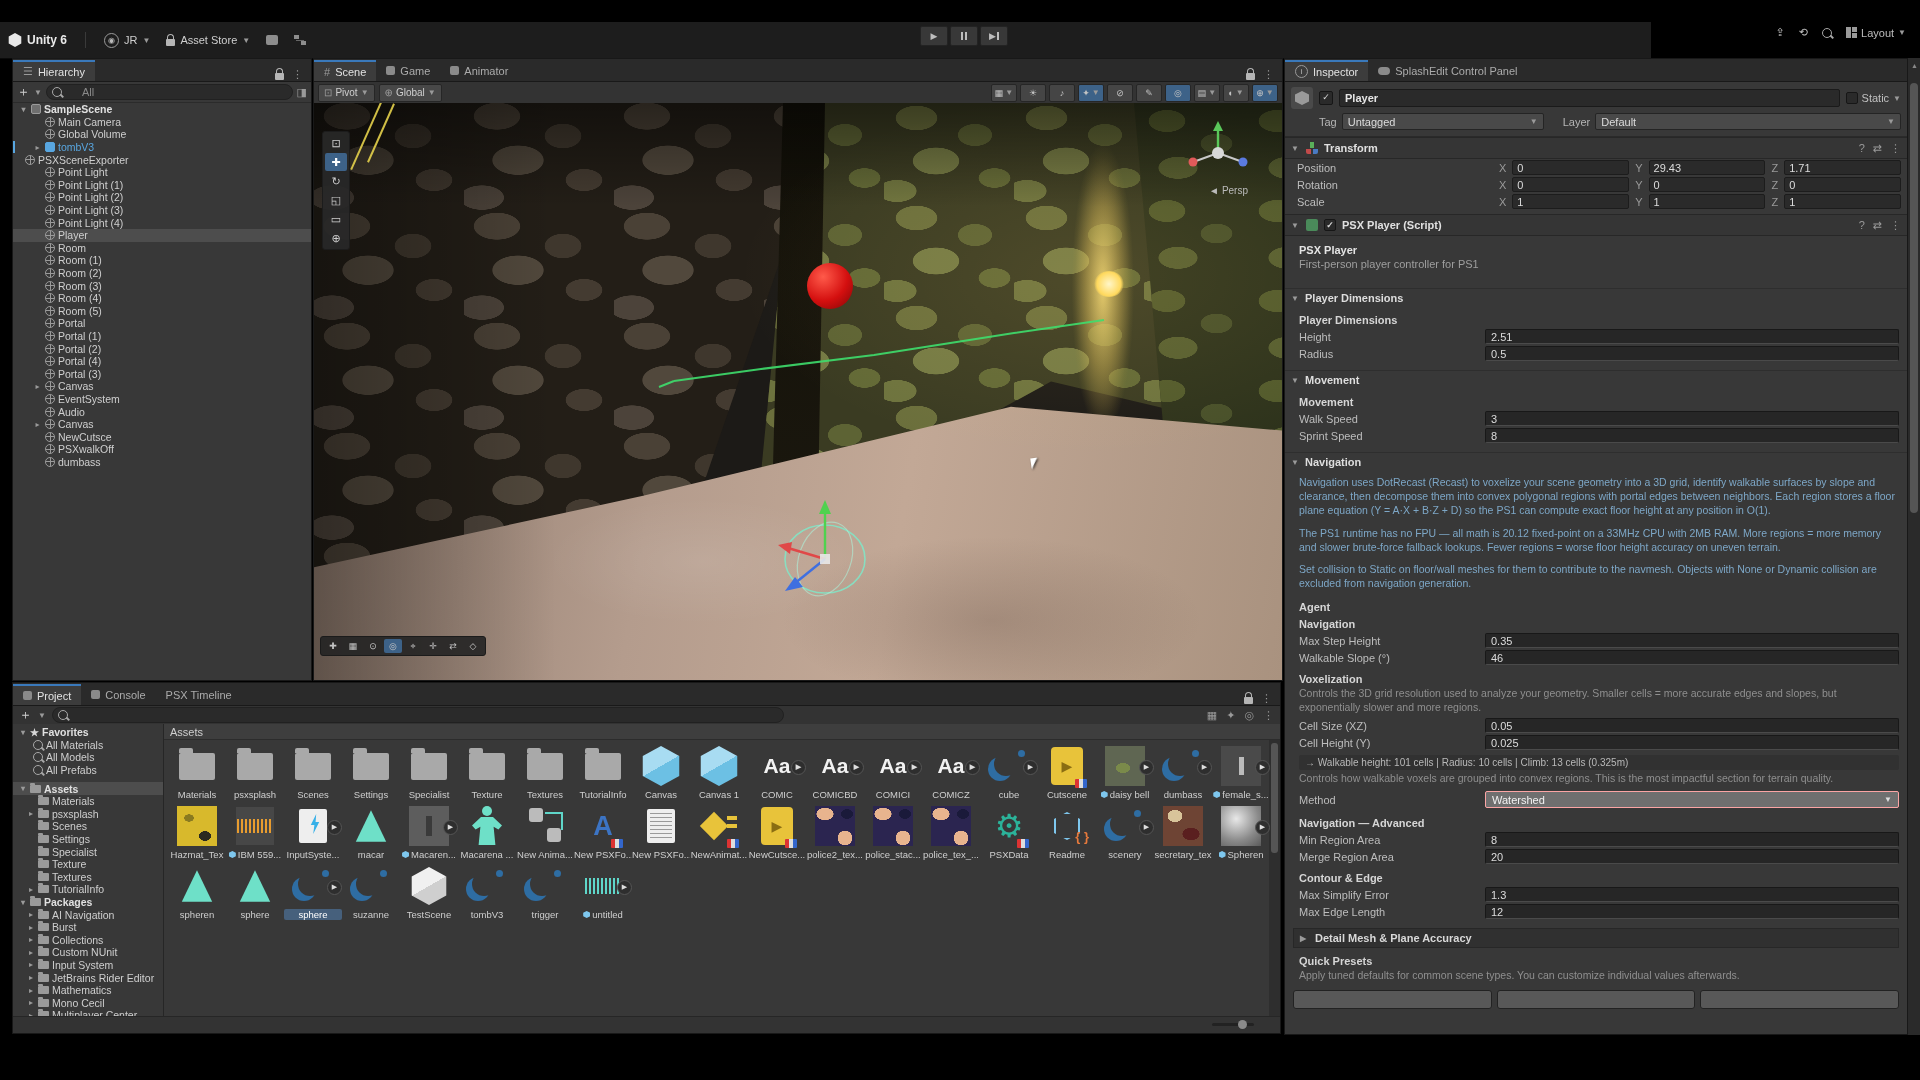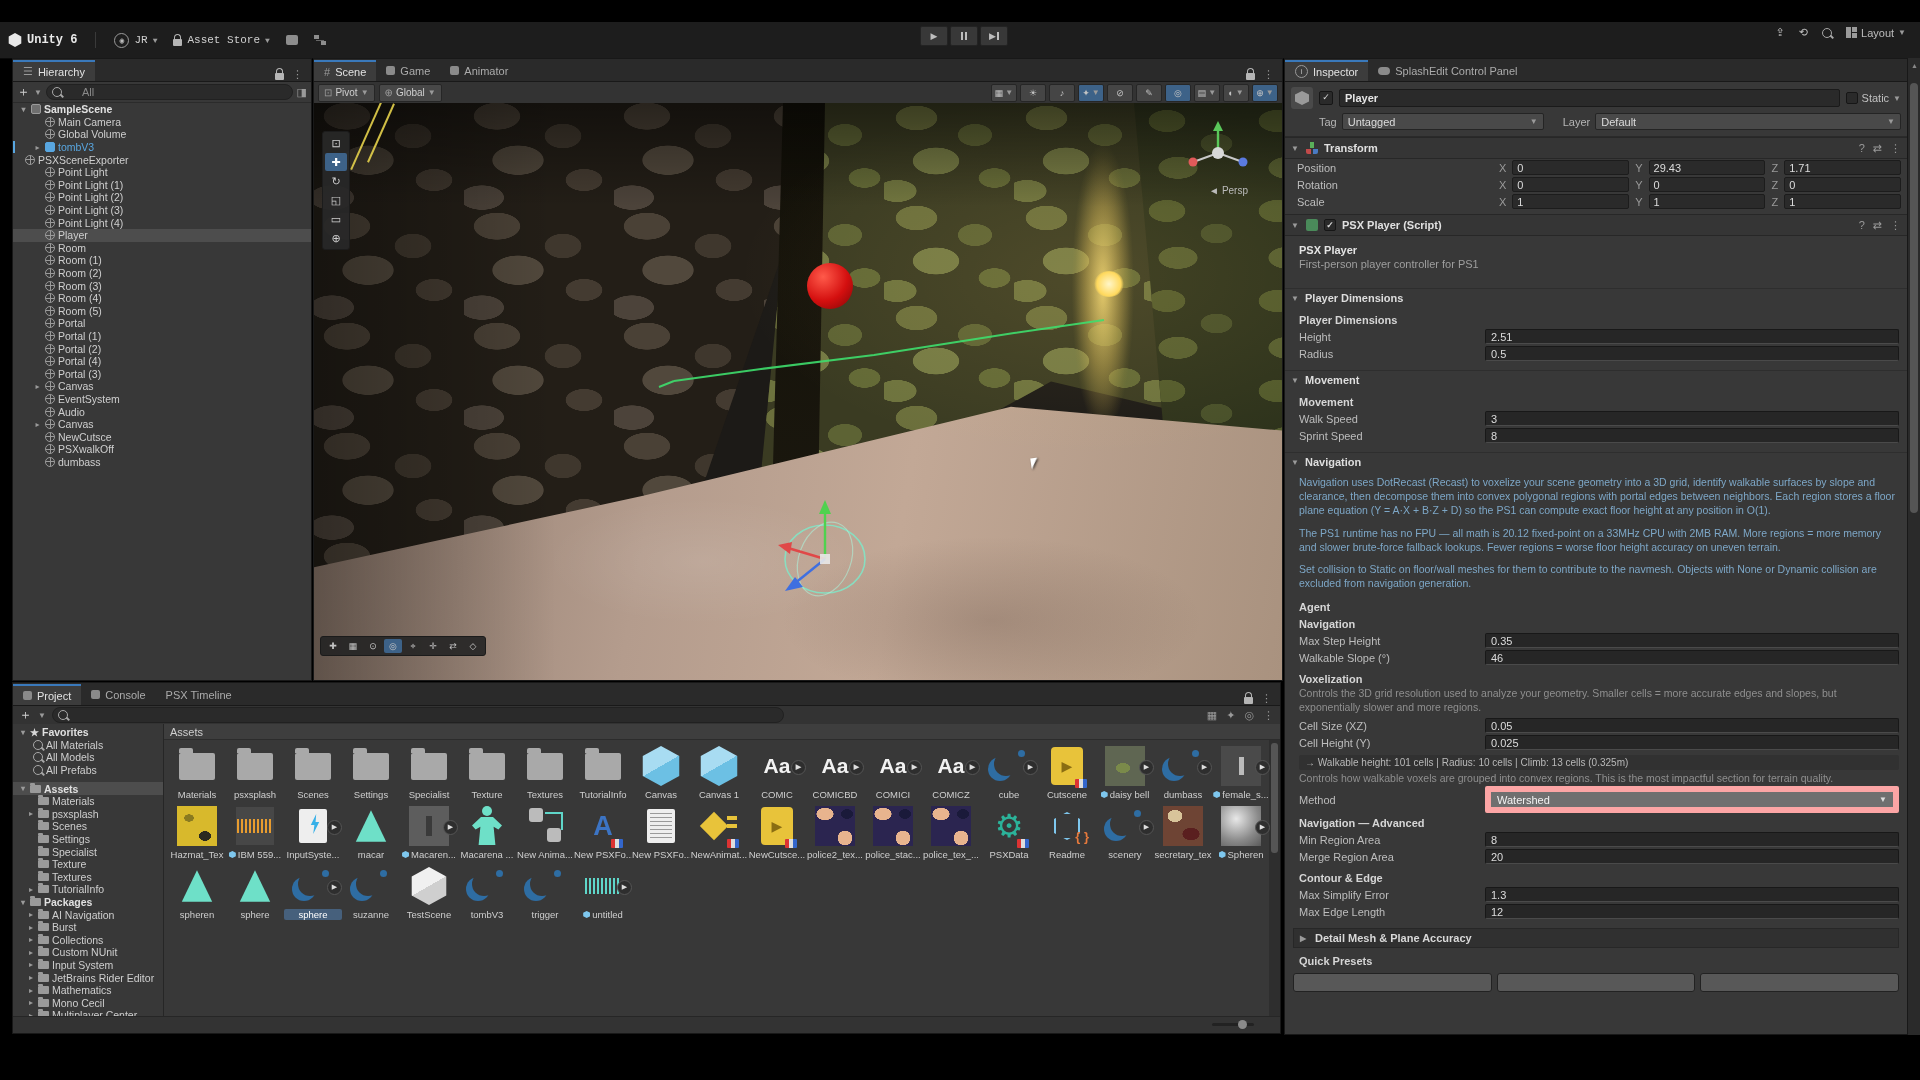--- a/index.html
+++ b/index.html
@@ -1,21 +1,21 @@
 <!DOCTYPE html>
 <html><head>
 <meta charset="utf-8">
 <style>
   html,body{margin:0;padding:0;background:#000;}
   #app{position:relative;width:1920px;height:1080px;background:#000;overflow:hidden;
        font-family:"Liberation Sans",sans-serif;font-size:11px;color:#c8c8c8;-webkit-font-smoothing:antialiased;}
   .panel{position:absolute;background:#383838;border:1px solid #181818;box-sizing:border-box;}
   
-  #menubar{position:absolute;left:0;top:22px;width:1920px;height:36px;background:#1d1d1d;
-           border-bottom:1px solid #0a0a0a;display:flex;align-items:center;color:#cfcfcf;font-family:Liberation Mono, monospace;}
+  #menubar{position:absolute;left:0;top:22px;width:1651px;height:36px;background:#1d1d1d;
+           border-bottom:1px solid #0a0a0a;display:flex;align-items:center;color:#cfcfcf;}
   #menubar .sep{width:1px;height:16px;background:#3a3a3a;margin:0 10px;}
   .mitem{display:flex;align-items:center;gap:5px;padding:0 8px;height:100%;cursor:default;}
   .brand{font-weight:bold;color:#eaeaea;font-size:12px;}
   .caret{font-size:8px;color:#9a9a9a;}
   .ulogo{width:14px;height:14px;background:#e8e8e8;clip-path:polygon(50% 0,95% 25%,95% 75%,50% 100%,5% 75%,5% 25%);}
   .circ-ico{width:13px;height:13px;border:1px solid #9a9a9a;border-radius:50%;display:inline-flex;align-items:center;justify-content:center;font-size:8px;color:#bbb;}
   .lockico{position:relative;width:9px;height:7px;background:#b5b5b5;border-radius:1px;margin-top:4px;}
   .lockico::before{content:"";position:absolute;left:1px;top:-5px;width:5px;height:5px;border:1.5px solid #b5b5b5;border-bottom:none;border-radius:4px 4px 0 0;}
   .sq-ico{width:12px;height:10px;background:#8d8d8d;border-radius:2px;}
   .net-ico{width:12px;height:10px;background:
@@ -164,21 +164,21 @@
      padding:0 6px;font-weight:bold;color:#dedede;}
   .groupl{padding:7px 6px 2px 14px;font-weight:bold;color:#d6d6d6;}
   .frow{display:flex;align-items:center;padding:1px 8px 1px 14px;gap:4px;height:15px;}
   .frow .fl{width:182px;flex:0 0 182px;color:#bdbdbd;}
   .frow .fv{flex:1;height:13px;background:#262626;border:1px solid #181818;border-radius:2px;padding:0 5px;color:#dcdcdc;display:flex;align-items:center;border-bottom:1px solid #4a4a4a;}
   .navpara{padding:4px 10px 4px 14px;color:#7da7c7;line-height:1.35;font-size:10.5px;}
   .descpara{padding:0 20px 3px 14px;color:#8f8f8f;line-height:1.3;font-size:10.5px;}
   .infoline{margin:4px 8px 2px 14px;padding:2px 6px;background:#313131;border-radius:2px;color:#b8b8b8;font-size:10px;}
   .methodrow{display:flex;align-items:center;padding:2px 8px 2px 14px;gap:4px;height:17px;}
   .methodrow .fl{width:182px;flex:0 0 182px;color:#bdbdbd;}
-  .methodfield{flex:1;height:15px;background:#6f6f6f;border:6px solid #fca5a5;border-radius:2px;display:flex;align-items:center;padding:0 6px;color:#f2f2f2;}
+  .methodfield{flex:1;height:15px;background:#6f6f6f;border:1px solid #fca5a5;border-radius:2px;display:flex;align-items:center;padding:0 6px;color:#f2f2f2;}
   .methodfield .caret{margin-left:auto;color:#ddd;}
   .detailfold{margin:8px 8px 0 8px;height:18px;background:#303030;border:1px solid #272727;display:flex;align-items:center;gap:6px;padding:0 6px;font-weight:bold;color:#d8d8d8;}
   .presetbtns{display:flex;gap:5px;padding:4px 8px 8px 8px;}
   .preset{flex:1;height:17px;background:#585858;border:1px solid #222;border-radius:3px;display:flex;align-items:center;justify-content:center;color:#e3e3e3;}
   
   #project{left:12px;top:682px;width:1269px;height:352px;background:#383838;}
   #projtool{height:18px;background:#333;border-bottom:1px solid #262626;display:flex;align-items:center;gap:6px;padding:0 6px;}
   #projbody{position:absolute;left:0;top:41px;bottom:17px;right:0;display:flex;}
   #ptree{width:150px;border-right:1px solid #262626;padding-top:2px;overflow:hidden;background:#383838;}
   .prow{height:12.6px;display:flex;align-items:center;gap:3px;padding-left:6px;white-space:nowrap;color:#cfcfcf;font-size:10.5px;}
@@ -794,20 +794,21 @@
           <div class="fv">12</div>
         </div>
       </div>
 
     <div class="detailfold">
       <span class="fold">▶</span>
         <span>Detail Mesh &amp; Plane Accuracy</span>
     </div>
 
     <div class="groupl">Quick Presets</div>
+    <div class="descpara">Apply tuned defaults for common scene types. You can customize individual values afterwards.</div>
     <div class="presetbtns">
 
     <div class="preset"></div>
         <div class="preset"></div>
         <div class="preset"></div>
       </div>
 
   </div>
   <div id="insp-scroll">
       <span class="up">▲</span>

